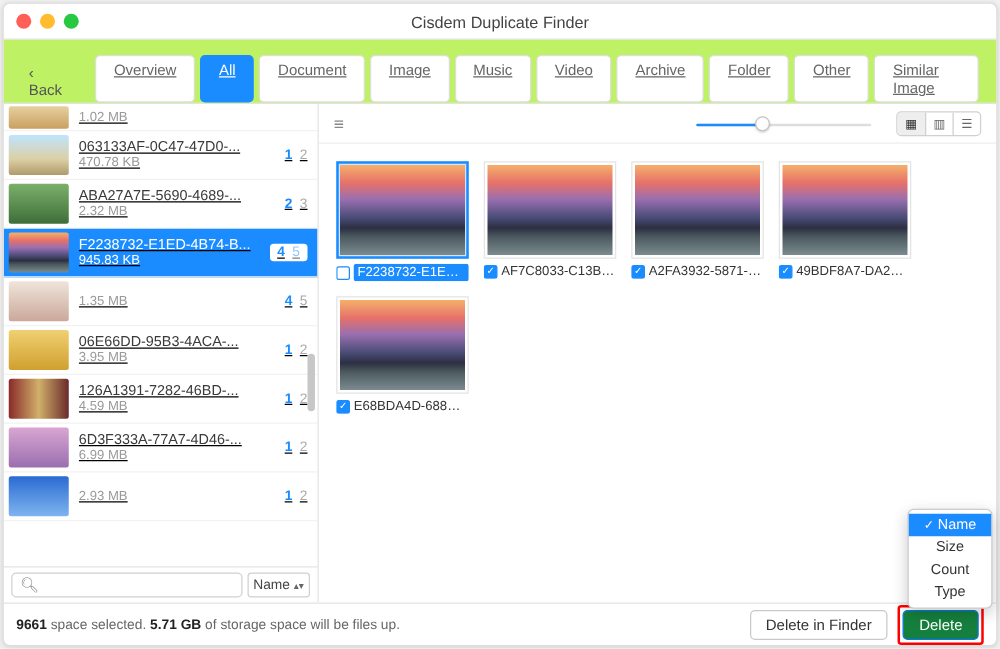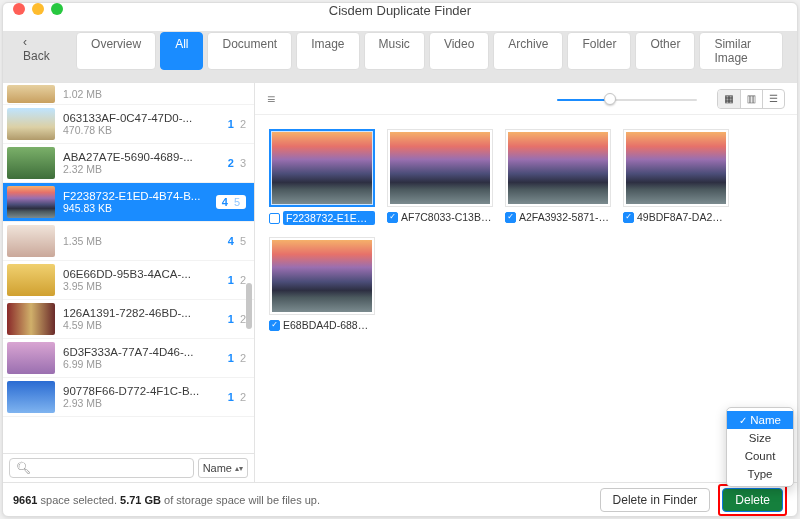--- a/index.html
+++ b/index.html
@@ -1,33 +1,33 @@
 <!DOCTYPE html>
 <html><head>
 <meta charset="utf-8">
 <style>
   * { box-sizing: border-box; margin: 0; padding: 0; font-family: -apple-system, "Helvetica Neue", Arial, sans-serif; }
   body { background: #f0f0f0; width: 800px; height: 519px; overflow: hidden; }
   .window { background: #fff; border: 1px solid #ddd; border-radius: 6px; width: 796px; height: 515px; margin: 2px; display: flex; flex-direction: column; box-shadow: 0 1px 4px rgba(0,0,0,.1); }
-  .titlebar { height: 28px; display: flex; align-items: flex-start; position: relative; }
+  .titlebar { height: 28px; display: flex; align-items: center; position: relative; }
   .traffic { display: flex; gap: 7px; margin-left: 10px; }
   .tb { width: 12px; height: 12px; border-radius: 50%; }
   .tb.red { background:#ff5f57; } .tb.yel{background:#febc2e;} .tb.grn{background:#28c840;}
   .title { position: absolute; left: 0; right: 0; text-align: center; font-size: 13px; color: #444; }
-  .toolbar { height: 52px; background: #e5e5e5; border-top: 1px solid #e4e4e4; border-bottom: 1px solid #e4e4e4; display: flex; align-items: flex-start; padding: 0 10px; gap: 4px; }
+  .toolbar { height: 52px; background: #bef264; border-top: 1px solid #e4e4e4; border-bottom: 1px solid #e4e4e4; display: flex; align-items: flex-end; padding: 0 10px; gap: 4px; }
   .back { padding: 3px 10px; font-size: 12px; color: #555; cursor: pointer; }
   .seg-group { display: flex; gap: 4px; margin-left: 6px; }
-  .seg { background: #fff; border: 1px solid #ddd; border-radius: 4px; font-size: 12px; color: #666; padding: 4px 14px; cursor: pointer; }
+  .seg { background: #fff; border: 1px solid #ddd; border-radius: 4px; font-size: 12px; color: #666; padding: 4px 14px; cursor: pointer; text-decoration: underline; }
   .seg.active { background: #1a8cff; border-color: #1a8cff; color: #fff; }
   .spacer { flex: 1; }
   .content { flex: 1; display: flex; overflow: hidden; }
 
   
   .sidebar { width: 252px; border-right: 1px solid #e3e3e3; display: flex; flex-direction: column; }
-  .list { flex: 1; overflow-y: hidden; position: relative; }
+  .list { flex: 1; overflow-y: hidden; position: relative; text-decoration: underline; }
   .row { display: flex; align-items: center; height: 39px; padding: 0 8px 0 4px; border-bottom: 1px solid #f2f2f2; cursor: pointer; }
   .thumb { width: 48px; height: 32px; background: #ccc; border-radius: 2px; margin-right: 8px; flex-shrink: 0; }
   .row .meta { flex: 1; overflow: hidden; }
   .row .name { font-size: 11.5px; color: #3a3a3a; white-space: nowrap; overflow: hidden; text-overflow: ellipsis; }
   .row .size { font-size: 10.5px; color: #999; }
   .row .counts { display:flex; gap:6px; font-size:11px; align-items:center; }
   .row .counts .sel { color:#1a8cff; font-weight:600; }
   .row .counts .tot { color:#aaa; }
   .row.selected { background:#1a8cff; }
   .row.selected .name, .row.selected .size { color:#fff; }
@@ -210,21 +210,20 @@
               <div class="size">6.99 MB</div>
             </div>
             <div class="counts">
               <span class="sel">1</span>
               <span class="tot">2</span>
             </div>
           </div>
           <div class="row">
             <div class="thumb blue"></div>
             <div class="meta">
-              <div class="name">90778F66-D772-4F1C-B...</div>
               <div class="size">2.93 MB</div>
             </div>
             <div class="counts">
               <span class="sel">1</span>
               <span class="tot">2</span>
             </div>
           </div>
           <div class="scrollbar"></div>
         </div>
       <div class="popover" id="pop">

